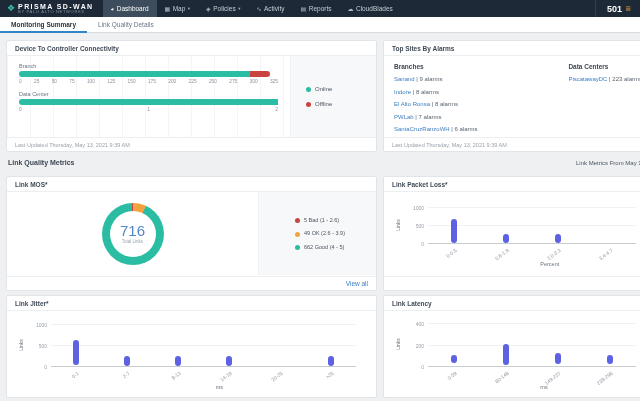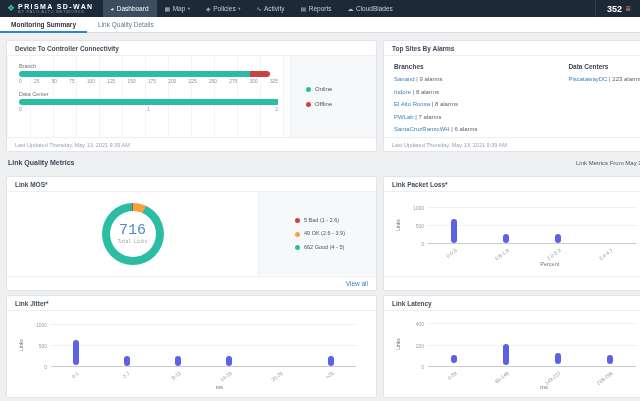--- a/index.html
+++ b/index.html
@@ -63,21 +63,21 @@
   .sites-body { position:absolute; top:15px; left:0; right:0; bottom:14px; display:flex; padding:7px 10px 0 10px; }
   .sites-col1 { width:200px; }
   .sites-col2 { flex:1; }
   .col-header { font-size:6.5px; font-weight:bold; color:#3f4854; margin-bottom:6px; }
   .site-item { font-size:6px; color:#5a6470; margin-bottom:6.5px; white-space:nowrap; }
   .site-link { color:#3c7fc0; text-decoration:none; cursor:pointer; }
 
   
   .mos-body { position:absolute; top:15px; left:0; right:0; bottom:15px; display:flex; }
   .mos-chart { flex:1; display:flex; align-items:center; justify-content:center; }
-  .donut { position:relative; width:62px; height:62px; border-radius:50%;font-family:Liberation Mono, monospace; }
+  .donut { position:relative; width:62px; height:62px; border-radius:50%; }
   .donut-hole { position:absolute; inset:8px; background:#ffffff; border-radius:50%; }
   .donut-center { position:absolute; inset:0; display:flex; flex-direction:column; align-items:center; justify-content:center; z-index:1; }
   .donut-num { font-size:15px; color:#5187c8; line-height:1.05; }
   .donut-sub { font-size:4.5px; color:#9aa2ab; }
   .mos-legend { width:118px; background:#f7f8f9; border-left:1px solid #eef0f2; display:flex; flex-direction:column;
     justify-content:center; gap:7px; padding-left:36px; font-size:5.5px; color:#4a5560; white-space:nowrap; }
   .viewall { float:right; color:#3c7fc0; font-size:6.5px; cursor:pointer; }
 
   
   .plot { position:absolute; }
@@ -124,21 +124,21 @@
   </div>
   <div class="nav-item">
     <span class="nav-icon">▤</span>
     <span>Reports</span>
   </div>
   <div class="nav-item">
     <span class="nav-icon">☁</span>
     <span>CloudBlades</span>
   </div>
   <div class="alarm-box">
-    <span>352</span>
+    <span>501</span>
     <span class="alarm-icon">≣</span>
   </div>
 </div>
 
 <div class="tabbar">
   <div class="tab active">
     <span>Monitoring Summary</span>
   </div>
   <div class="tab">
     <span>Link Quality Details</span>

